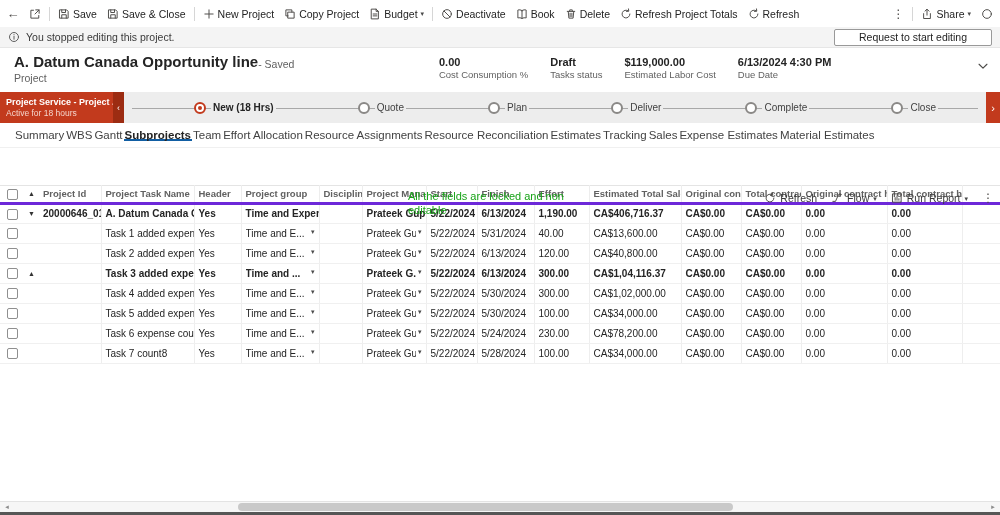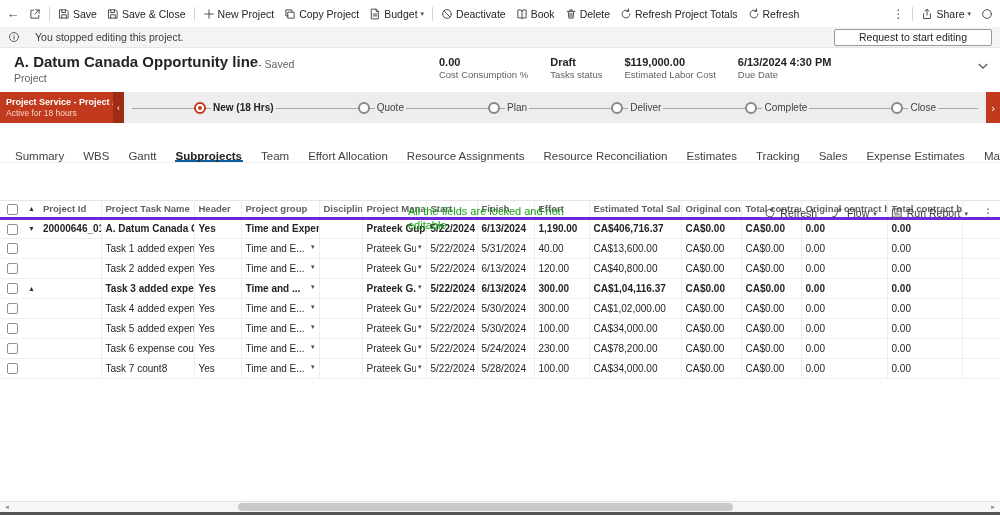--- a/index.html
+++ b/index.html
@@ -13,21 +13,21 @@
   .cmd-right{display:flex;align-items:center;height:100%;flex:none;margin-left:auto}
   .cmd-btn{display:flex;align-items:center;gap:3px;border:0;background:none;font:inherit;color:#242424;padding:0 5px;height:100%;cursor:pointer;white-space:nowrap}
   .cmd-icon-btn{display:flex;align-items:center;justify-content:center;border:0;background:none;font:inherit;color:#4d4b49;width:22px;height:100%;cursor:pointer;font-size:12px}
   .cmd-divider{width:1px;height:14px;background:#d6d6d6;margin:0 3px;flex:none}
   .ic{display:inline-flex;width:12px;height:12px;color:#4d4b49;flex:none}
   .ic svg{width:100%;height:100%}
   .dd8{font-size:7px;color:#4a4a4a;line-height:1}
   .back-glyph{font-size:13px;color:#4d4b49}
 
   
-  .notif{height:21px;background:#f4f4f4;border-bottom:1px solid #e6e6e6;display:flex;align-items:center;gap:15px;padding:0 8px;font-size:10.5px;color:#3b3b3b}
+  .notif{height:21px;background:#f4f4f4;border-bottom:1px solid #e6e6e6;display:flex;align-items:center;gap:6px;padding:0 8px;font-size:10.5px;color:#3b3b3b}
   .notif .ic{width:12px;height:12px;color:#5b5b5b}
   .notif-btn{margin-left:auto;background:#fff;border:1px solid #999;border-radius:2px;font-family:inherit;font-size:10.5px;color:#242424;padding:1px 24px;height:17px;cursor:pointer;white-space:nowrap}
 
   
   .hdr{display:flex;justify-content:space-between;align-items:flex-start;padding:5px 10px 2px 14px;height:44px}
   .title-line{display:flex;align-items:flex-end;}
   .title{font-size:15px;font-weight:700;white-space:nowrap}
   .saved{font-size:10.5px;color:#616161}
   .entity{font-size:10.5px;color:#616161;margin-top:2px}
   .stats{display:flex;align-items:flex-start;gap:22px;padding-top:3px}
@@ -46,21 +46,21 @@
   .bpf-line{position:absolute;left:8px;right:8px;top:50%;height:1px;background:#a8a8a8}
   .stage{display:flex;align-items:center;gap:5px;position:relative;font-size:10px;color:#424242;cursor:pointer;white-space:nowrap}
   .dot{width:12px;height:12px;border-radius:50%;background:#fff;border:2px solid #8a8886;position:relative;z-index:1;flex:none}
   .stage.active .dot{border-color:#c23a1d}
   .stage.active .dot::after{content:"";position:absolute;top:2px;left:2px;right:2px;bottom:2px;border-radius:50%;background:#c23a1d}
   .stage.active{font-weight:700;color:#242424}
   .stage-label{position:relative;z-index:1;background:#ededed;padding:0 2px}
   .bpf-next{width:14px;background:#c23a1d;color:#fff;display:flex;align-items:center;justify-content:center;font-size:11px;flex:none;cursor:pointer}
 
   
-  .tabs{display:flex;gap:17px;align-items:flex-end;padding-left:14px;height:40px;font-size:11.5px;color:#424242;border-bottom:1px solid #f0f0f0}
+  .tabs{display:flex;align-items:center;padding-left:14px;height:25px;font-size:11.5px;color:#424242;border-bottom:1px solid #f0f0f0}
   .tab{display:flex;align-items:center;gap:3px;padding:0 1px;cursor:pointer;white-space:nowrap}
   .tab.active{font-weight:700;color:#242424;box-shadow:inset 0 -2px 0 #115ea3}
 
   
   .content{position:relative}
   .notice{position:absolute;left:408px;top:4px;width:190px;font-size:11px;color:#17a317;line-height:1.3}
   .grid-tools{position:absolute;right:6px;top:6px;display:flex;align-items:center;gap:14px;font-size:10.5px;color:#3b3b3b}
   .tool-btn{display:flex;align-items:center;gap:4px;background:none;border:0;font:inherit;color:#3b3b3b;cursor:pointer;white-space:nowrap}
   .tool-more{font-size:12px;color:#4d4b49;background:none;border:0;cursor:pointer}
 

